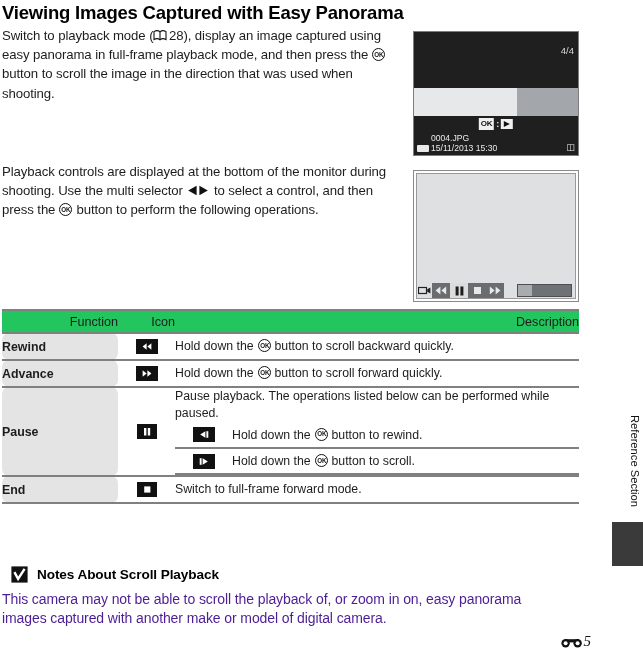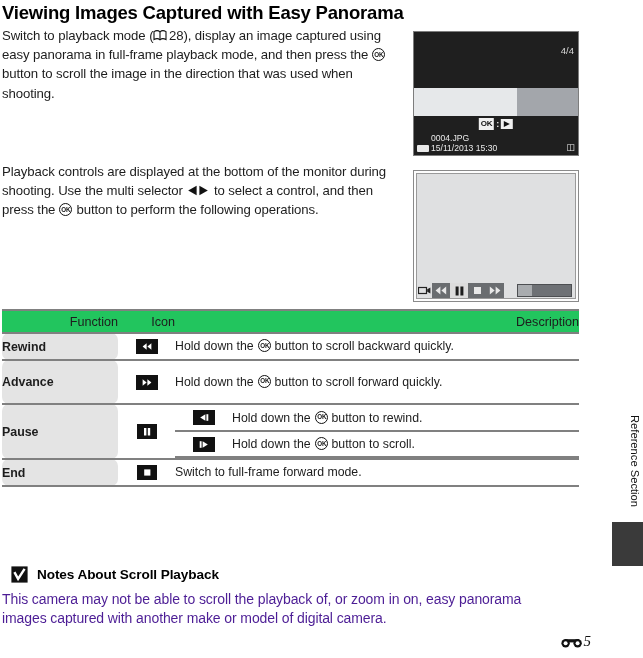--- a/index.html
+++ b/index.html
@@ -426,21 +426,21 @@
         <span class="chip">
           <svg width="22" height="15" viewBox="0 0 22 15">
               <polygon points="10.6,4.2 10.6,10.8 6.6,7.5" fill="#fff"></polygon>
               <polygon points="15.4,4.2 15.4,10.8 11.4,7.5" fill="#fff"></polygon>
             </svg>
         </span>
       </td>
       <td class="ds-cell"><span>Hold down the </span><span class="g-ok"></span><span> button to scroll backward quickly.</span></td>
     </tr>
 
-    <tr class="row-line" style="height:44px">
+    <tr class="row-line" style="height:27px">
       <td class="fn-cell col-div">Advance</td>
       <td class="ic-cell col-div">
         <span class="chip">
           <svg width="22" height="15" viewBox="0 0 22 15">
               <polygon points="6.6,4.2 6.6,10.8 10.6,7.5" fill="#fff"></polygon>
               <polygon points="11.4,4.2 11.4,10.8 15.4,7.5" fill="#fff"></polygon>
             </svg>
         </span>
       </td>
       <td class="ds-cell"><span>Hold down the </span><span class="g-ok"></span><span> button to scroll forward quickly.</span></td>
@@ -452,20 +452,23 @@
         <span class="chip sq">
           <svg width="20" height="15" viewBox="0 0 20 15">
               <rect x="7" y="4" width="2.4" height="7.5" fill="#fff"></rect>
               <rect x="10.8" y="4" width="2.4" height="7.5" fill="#fff"></rect>
             </svg>
         </span>
       </td>
       <td style="padding:0">
         <table class="subtbl">
           <tbody>
+              <tr>
+            <td colspan="2" class="sub-top row-line">Pause playback. The operations listed below can be performed while paused.</td>
+          </tr>
           <tr class="row-line">
             <td class="sub-icon col-div">
               <span class="chip">
                 <svg width="22" height="15" viewBox="0 0 22 15">
                       <polygon points="12.4,4.2 12.4,10.8 7.2,7.5" fill="#fff"></polygon>
                       <rect x="13.4" y="4.2" width="1.9" height="6.6" fill="#fff"></rect>
                     </svg>
               </span>
             </td>
             <td class="sub-desc"><span>Hold down the </span><span class="g-ok"></span><span> button to rewind.</span></td>

